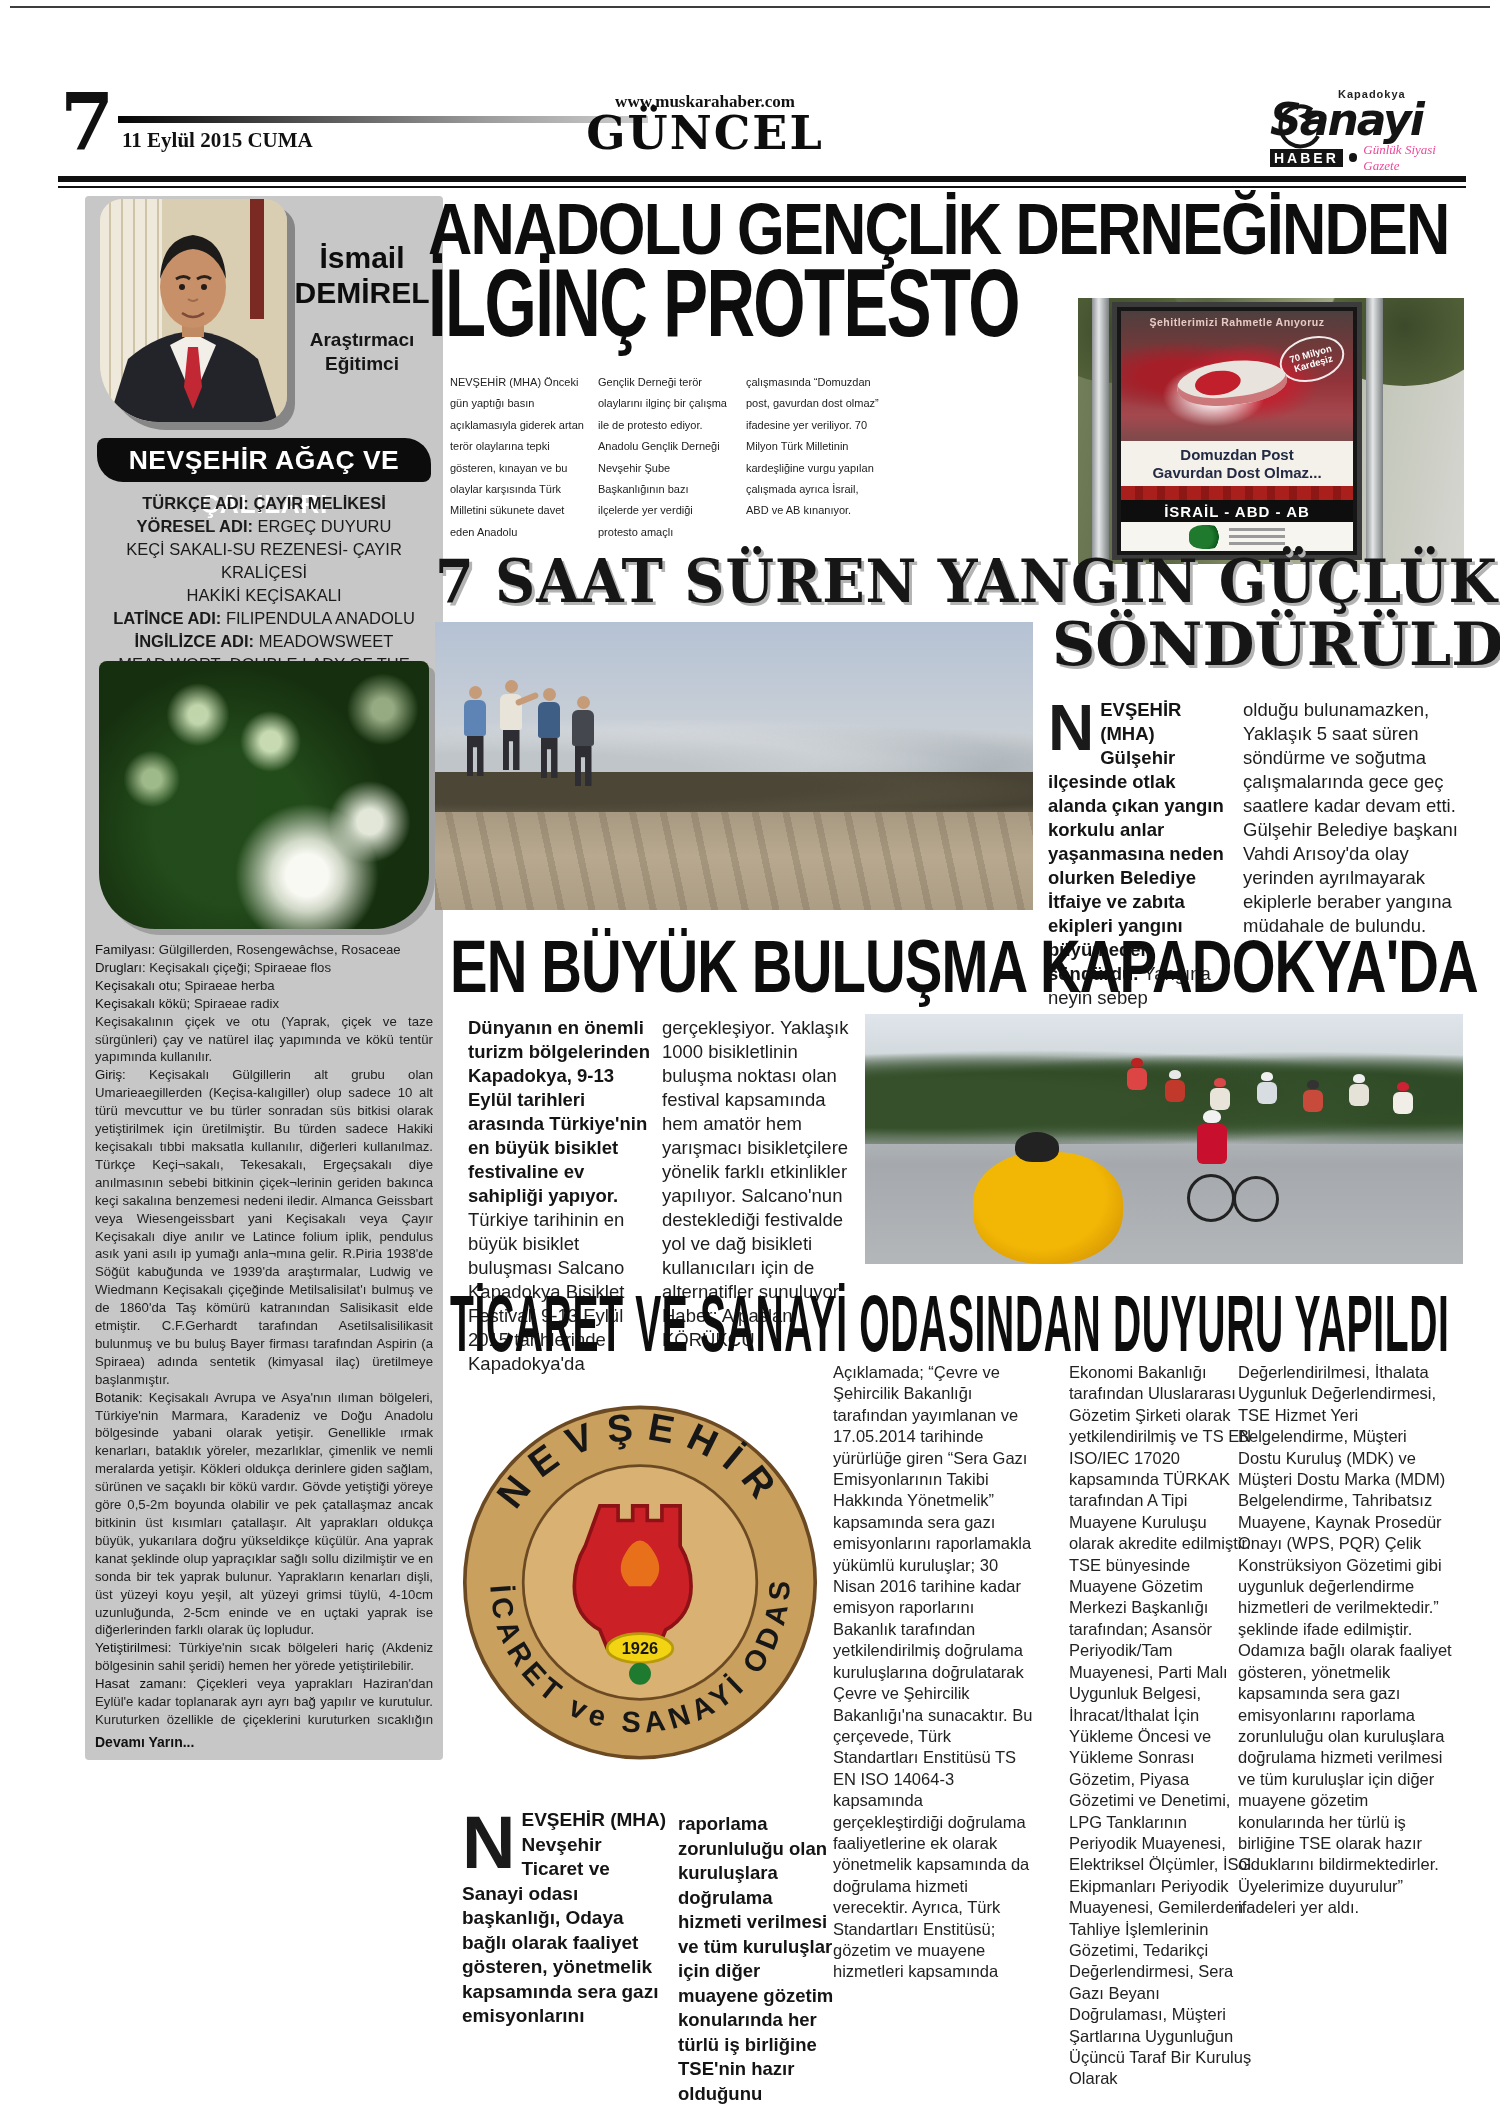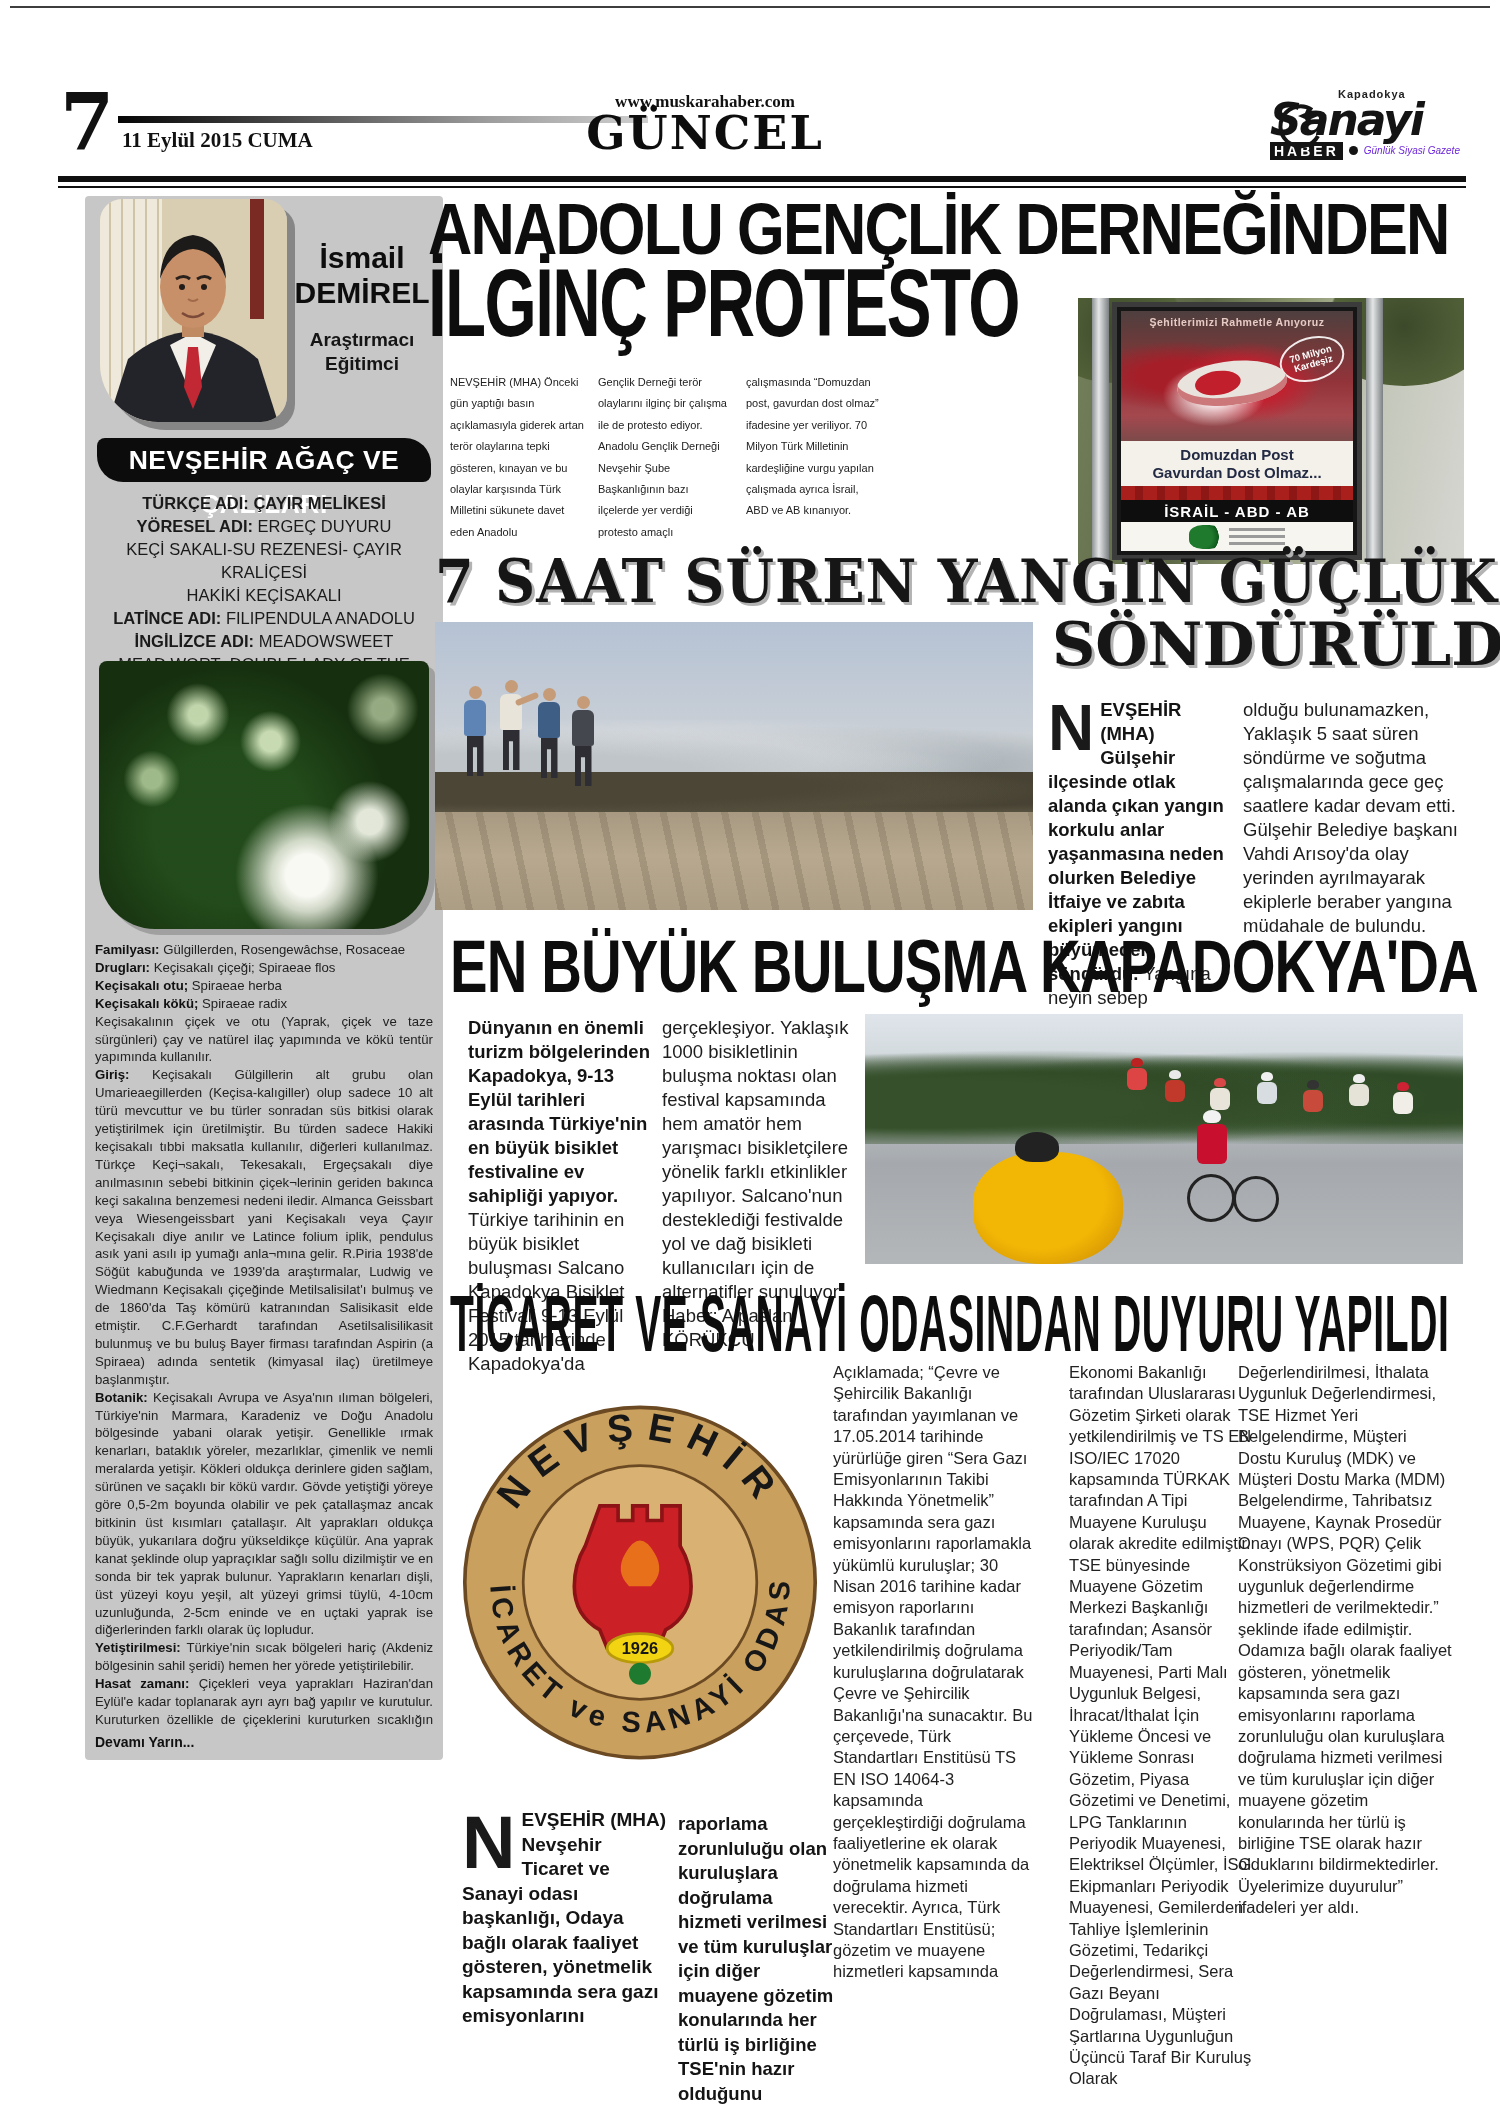--- a/index.html
+++ b/index.html
@@ -12,21 +12,21 @@
   .dateline{left:122px;top:128px;font-family:"Liberation Serif",serif;font-weight:700;font-size:21px;color:#111;}
   .centerhead{left:555px;top:92px;width:300px;text-align:center;}
   .site{font-family:"Liberation Serif",serif;font-weight:700;font-size:17px;color:#111;}
   .section{font-family:"DejaVu Serif",serif;font-weight:700;font-size:46px;letter-spacing:2px;color:#0d0d0d;line-height:.95;}
   .brand{left:1270px;top:88px;width:200px;}
   .brand .kapadokya{font-size:11px;font-weight:700;margin-left:68px;letter-spacing:1px;}
   .brand .mname{font-family:"DejaVu Sans",sans-serif;font-weight:700;font-style:italic;font-size:44px;letter-spacing:-2px;line-height:.9;color:#141414;}
   .brand .haberline{display:flex;align-items:center;gap:6px;margin-top:2px;}
   .brand .haber{font-weight:700;font-size:14px;letter-spacing:3px;background:#141414;color:#fff;padding:1px 4px;}
   .brand .dot{width:9px;height:9px;border-radius:50%;background:#141414;display:inline-block;}
-  .brand .slogan{font-family:Liberation Sans, sans-serif;font-style:italic;font-size:10px;color:#6d28d9;}
+  .brand .slogan{font-family:Liberation Serif, serif;font-style:italic;font-size:13px;color:#ec4899;}
   .flourish{position:absolute;left:-2px;top:10px;}
   .headrule{left:58px;top:176px;width:1408px;height:4px;border-top:6px solid #101010;border-bottom:2px solid #101010;}
   
   .panel{left:85px;top:196px;width:358px;height:1564px;background:#c7c7c7;border-radius:4px;}
   .authorphoto{left:15px;top:3px;width:187px;height:223px;border-radius:22px 22px 26px 58px;overflow:hidden;box-shadow:8px 8px 0 rgba(70,70,70,.5);}
   .authorname{left:202px;top:44px;width:150px;text-align:center;font-weight:700;font-size:30px;line-height:1.18;white-space:pre-line;color:#0d0d0d;}
   .authorrole{left:202px;top:132px;width:150px;text-align:center;font-weight:700;font-size:19px;line-height:1.25;white-space:pre-line;color:#151515;}
   .colbanner{left:12px;top:242px;width:334px;height:44px;background:#0c0c0c;color:#fff;border-radius:8px 26px 8px 26px;text-align:center;font-weight:700;font-size:26.5px;line-height:44px;letter-spacing:.5px;}
   .plantnames{left:4px;top:296px;width:350px;text-align:center;font-size:16.5px;line-height:23px;color:#1a1a1a;}
   .plantnames b{font-weight:700;}
@@ -35,21 +35,21 @@
     background-image:
       radial-gradient(circle at 63% 80%, rgba(255,255,250,.97) 0 7%, rgba(252,252,242,.8) 12%, transparent 24%),
       radial-gradient(circle at 82% 60%, rgba(248,250,238,.9) 0 4%, transparent 13%),
       radial-gradient(circle at 30% 20%, rgba(222,240,198,.85) 0 3%, transparent 10%),
       radial-gradient(circle at 52% 30%, rgba(228,244,204,.85) 0 4%, transparent 12%),
       radial-gradient(circle at 16% 44%, rgba(212,234,186,.7) 0 3%, transparent 9%),
       radial-gradient(circle at 86% 18%, rgba(218,236,192,.65) 0 3%, transparent 10%),
       radial-gradient(circle at 40% 62%, rgba(36,78,28,.9) 0 30%, transparent 62%);}
   .panelbody{left:10px;top:745px;width:338px;height:790px;overflow:hidden;font-size:13.2px;line-height:17.9px;text-align:justify;color:#222;}
   .panelbody p{margin:0;}
-  .panelbody .lbl{font-weight:700;color:#111;}
+  .panelbody .lbl{font-weight:400;color:#111;}
   .devami{left:10px;top:1538px;width:338px;font-weight:700;font-size:14px;color:#111;}
   
   .hl{font-weight:700;color:#0d0d0d;white-space:nowrap;transform-origin:left top;line-height:1;}
   .hl1a{left:428px;top:192px;font-size:66px;transform:scale(.93,1.1);letter-spacing:-2px;}
   .hl1b{left:428px;top:254px;font-size:84px;transform:scale(.8,1.15);letter-spacing:-2px;}
   .hl2{font-family:"DejaVu Serif",serif;font-weight:700;color:#161616;text-shadow:3px 3px 0 #b3b3b3;white-space:nowrap;line-height:1;}
   .hl2a{left:435px;top:552px;font-size:58px;transform-origin:left top;transform:scale(.96,1.02);letter-spacing:1px;}
   .hl2b{left:1052px;top:614px;width:410px;text-align:right;font-size:60px;}
   .hl3{left:450px;top:930px;font-size:64px;transform:scale(.88,1.15);letter-spacing:-1px;}
   .hl4{left:450px;top:1284px;font-size:62px;transform:scale(.63,1.28);letter-spacing:1px;}

